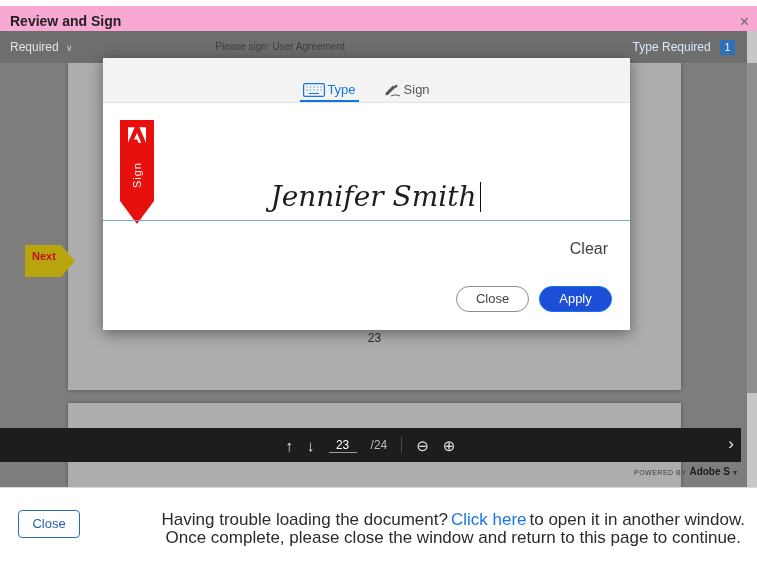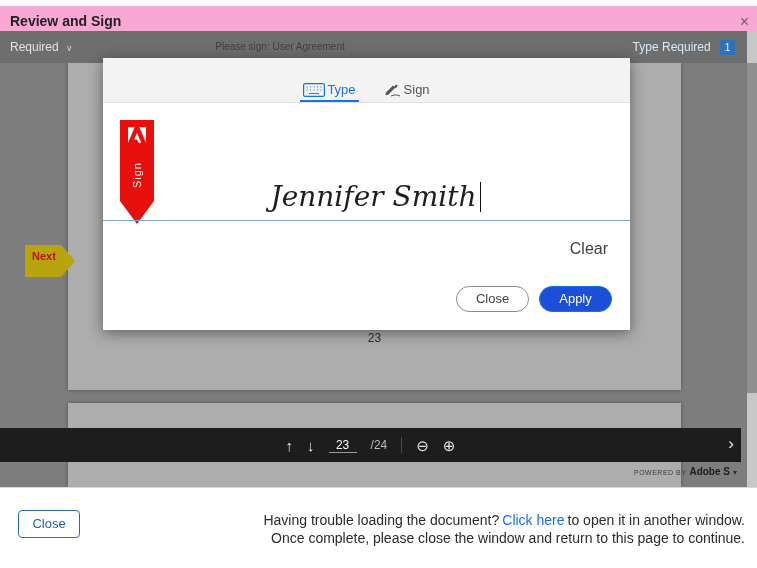--- a/index.html
+++ b/index.html
@@ -78,21 +78,21 @@
   .powered-caret { font-size:8px; color:#2e2e2e; cursor:pointer; }
 
   
   .scrollbar { position:absolute; right:0; top:31px; width:10px; height:456px; background:#c7c7c7; z-index:12; }
   .scroll-thumb { position:absolute; left:0; top:32px; width:10px; height:330px; background:#8f8f8f; cursor:pointer; }
 
   
   .footer { position:absolute; left:0; top:487px; width:757px; height:81px; background:#fff; border-top:1px solid #d8d8d8; z-index:8; }
   .footer-close { position:absolute; left:18px; top:22px; width:62px; height:28px; background:#fff; border:1px solid #2a6ebb;
                   border-radius:4px; color:#1f5fa8; font-size:13px; text-align:center; line-height:26px; cursor:pointer; }
-  .footer-help { position:absolute; right:12px; top:23px; text-align:right; font-size:14px; color:#2b2b2b; line-height:18px; }
+  .footer-help { position:absolute; right:12px; top:23px; text-align:center; font-size:17px; color:#2b2b2b; line-height:18px; }
   .footer-link { color:#1a73e8; cursor:pointer; margin:0 3px; }
 </style>
 </head>
 <body>
 
 <div id="app">
 
   <div class="win-header">
     <div class="win-title">Review and Sign</div>
     <div class="win-close">×</div>

